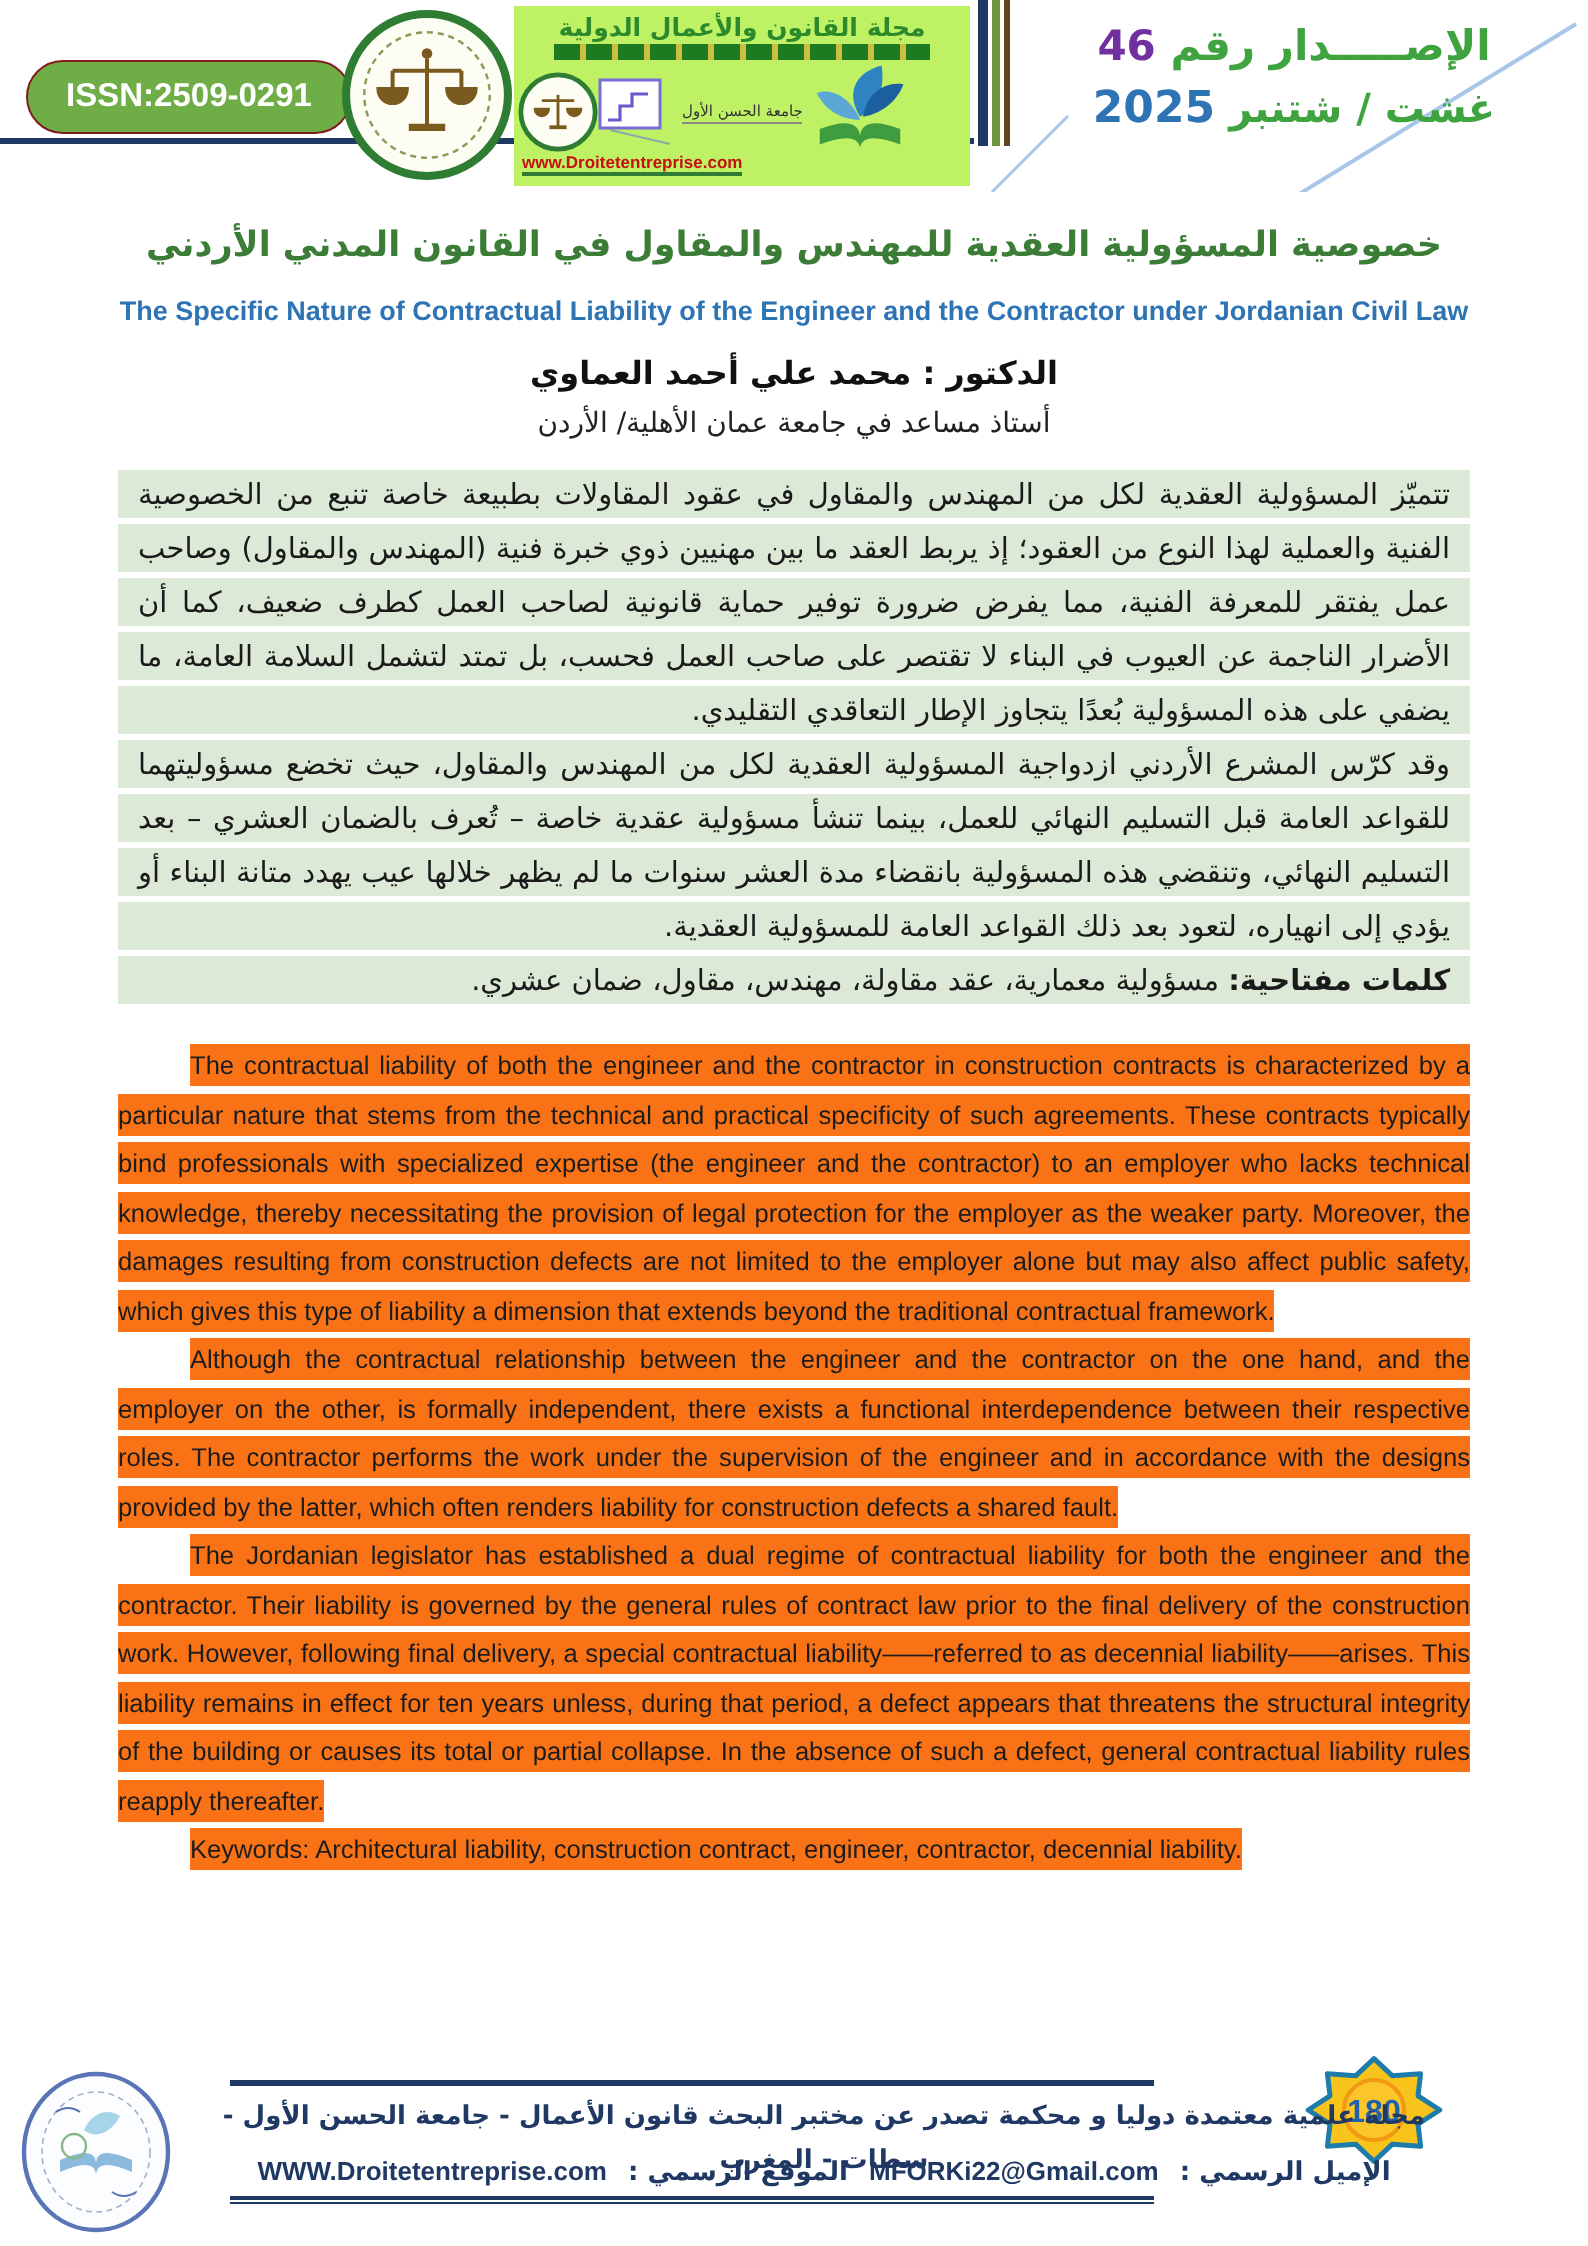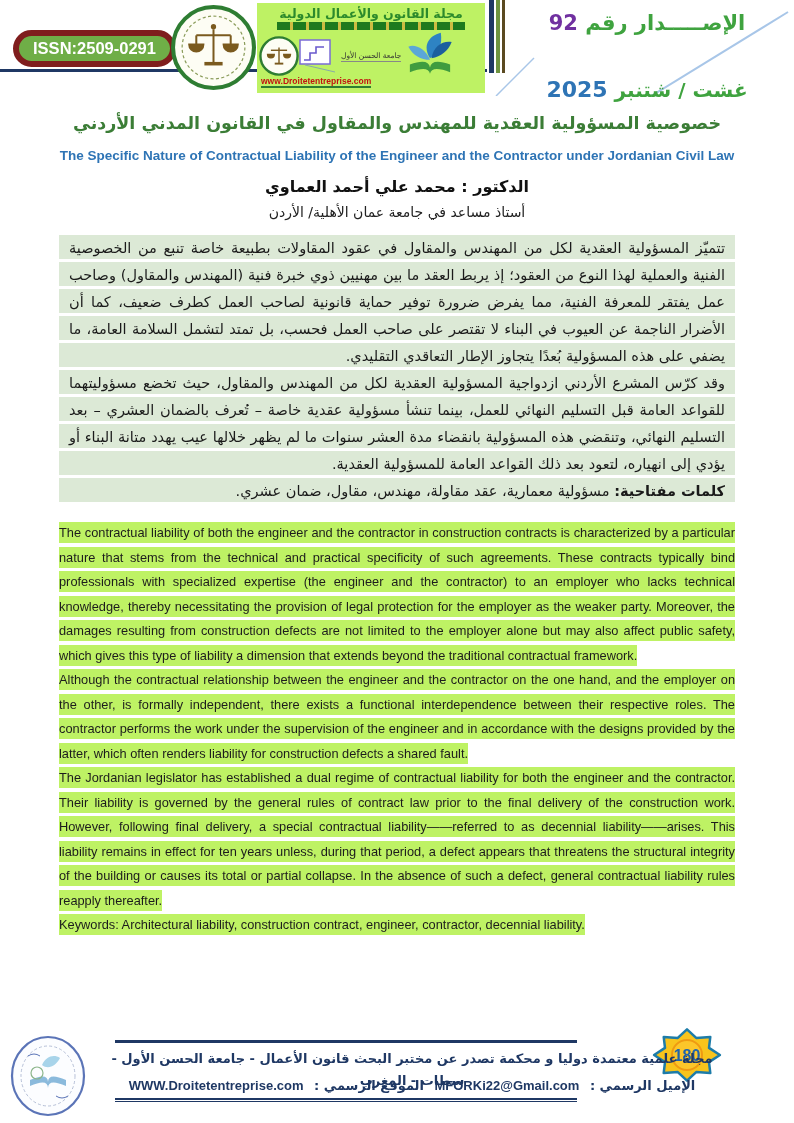--- a/index.html
+++ b/index.html
@@ -5,41 +5,41 @@
   html,body{margin:0;padding:0;}
   body{
     width:794px;height:1123px;position:relative;background:#ffffff;
     font-family:"DejaVu Sans",sans-serif;overflow:hidden;
   }
   
   .header{position:relative;height:96px;}
   .navy-rule{position:absolute;left:0;top:69px;width:487px;height:3px;background:#1f3864;}
   .issn-pill{
     position:absolute;left:13px;top:30px;width:163px;height:37px;
-    background:#6fae47;border:6px solid #7f1d1d;border-radius:21px;
+    background:#6fae47;border:1px solid #7f1d1d;border-radius:21px;
     color:#fff;font-family:"Liberation Sans",sans-serif;font-weight:bold;font-size:16.5px;
     display:flex;align-items:center;justify-content:center;box-sizing:border-box;
   }
   .logo-big{position:absolute;left:171px;top:5px;width:85px;height:85px;}
   .mid-box{position:absolute;left:257px;top:3px;width:228px;height:90px;background:#bef264;}
   .journal-name{direction:rtl;text-align:center;color:#2c8a2c;font-weight:bold;font-size:12.5px;line-height:15px;margin-top:3px;}
   .mid-banner{height:8px;margin:1px 20px 2px;background:repeating-linear-gradient(90deg,#1e7a1e 0 13px,#cdbd42 13px 16px);}
   .mid-row{display:flex;align-items:center;height:48px;}
   .logo-small{width:40px;height:40px;flex:0 0 auto;margin-left:2px;}
   .univ-label{font-size:7.5px;color:#333;border-bottom:1px solid #888;white-space:nowrap;margin:0 2px;padding-bottom:1px;}
   .site-mini{font-size:8.5px;font-weight:bold;color:#c41111;font-family:"Liberation Sans",sans-serif;
     border-bottom:2px solid #2e7d32;width:fit-content;margin:-4px 0 0 4px;}
   .divider-stripes{position:absolute;left:489px;top:0;width:16px;height:73px;}
   .divider-stripes .s1{position:absolute;left:0;top:0;width:5px;height:73px;background:#1f3864;}
   .divider-stripes .s2{position:absolute;left:7px;top:0;width:4px;height:73px;background:#6f9440;}
   .divider-stripes .s3{position:absolute;left:13px;top:0;width:3px;height:73px;background:#5b4a21;}
   .issue-block{position:absolute;left:508px;top:8px;width:278px;direction:rtl;text-align:center;}
   .issue-line1{font-weight:bold;font-size:21px;color:#3fa33f;line-height:30px;}
   .issue-num{color:#7030a0;}
-  .issue-line2{font-weight:bold;font-size:20px;color:#3fa33f;line-height:32px;margin-top:36px;}
+  .issue-line2{font-weight:bold;font-size:20px;color:#3fa33f;line-height:32px;}
   .issue-year{color:#2e74b5;font-size:22px;}
   .diag-svg{position:absolute;left:488px;top:0;width:306px;height:96px;pointer-events:none;}
   
   .title-ar{margin:14px 40px 0;direction:rtl;text-align:center;color:#3b7d36;font-weight:bold;font-size:17.5px;line-height:26px;}
   .title-en{margin:10px 30px 0;text-align:center;color:#2e74b5;font-weight:bold;font-size:13.5px;line-height:19px;
     font-family:"Liberation Sans",sans-serif;}
   .author-line{margin:10px 40px 0;direction:rtl;text-align:center;color:#111;font-weight:bold;font-size:16px;line-height:24px;}
   .affil-line{margin:2px 40px 0;direction:rtl;text-align:center;color:#222;font-size:14px;line-height:22px;}
   
   .ar-box{
@@ -51,21 +51,21 @@
   .ar-h{font-weight:bold;font-size:15px;}
   .ar-kw b{font-weight:bold;}
   
   .en-sec{
     margin:16px 59px 0;width:676px;box-sizing:border-box;
     font-family:"Liberation Sans",sans-serif;font-size:12.8px;line-height:24.5px;
     text-align:justify;color:#1c1c1c;
   }
   .en-h{display:block;background:#dce8f5;font-weight:bold;font-size:13.5px;padding:2px 5px;margin-bottom:2px;}
   .en-sec p{margin:0;}
-  .hl{background:#bef264;padding:3px 0;}
+  .hl{background:#f97316;padding:3px 0;margin-left:36px;}
   
   .sep-line{position:absolute;left:115px;top:1040px;width:462px;height:3px;background:#1f3864;}
   .page-badge{position:absolute;left:651px;top:1026px;width:72px;height:58px;}
   .footer-l1{position:absolute;left:88px;top:1048px;width:648px;direction:rtl;text-align:center;
     color:#1f3864;font-weight:bold;font-size:13px;line-height:22px;}
   .footer-l2{position:absolute;left:88px;top:1075px;width:648px;direction:rtl;text-align:center;
     color:#1f3864;font-weight:bold;font-size:13px;line-height:22px;}
   .footer-l2 span{padding:0 3px;}
   .latin{font-family:"Liberation Sans",sans-serif;}
   .footer-dbl{position:absolute;left:115px;top:1098px;width:462px;height:4px;
@@ -134,21 +134,21 @@
   </div>
 
   <svg class="diag-svg" viewBox="0 0 306 96">
     <line x1="160" y1="98" x2="300" y2="12" stroke="#a8c6e8" stroke-width="2"></line>
     <line x1="8" y1="96" x2="46" y2="58" stroke="#a8c6e8" stroke-width="1.5"></line>
   </svg>
 
   <div class="issue-block">
     <div class="issue-line1">
       <span>الإصـــــدار رقم</span>
-      <span class="issue-num">92</span>
+      <span class="issue-num">46</span>
     </div>
     <div class="issue-line2">
       <span>غشت / شتنبر</span>
       <span class="issue-year">2025</span>
     </div>
   </div>
 </div>
 
 <div class="title-ar">خصوصية المسؤولية العقدية للمهندس والمقاول في القانون المدني الأردني</div>
 <div class="title-en">The Specific Nature of Contractual Liability of the Engineer and the Contractor under Jordanian Civil Law</div>

